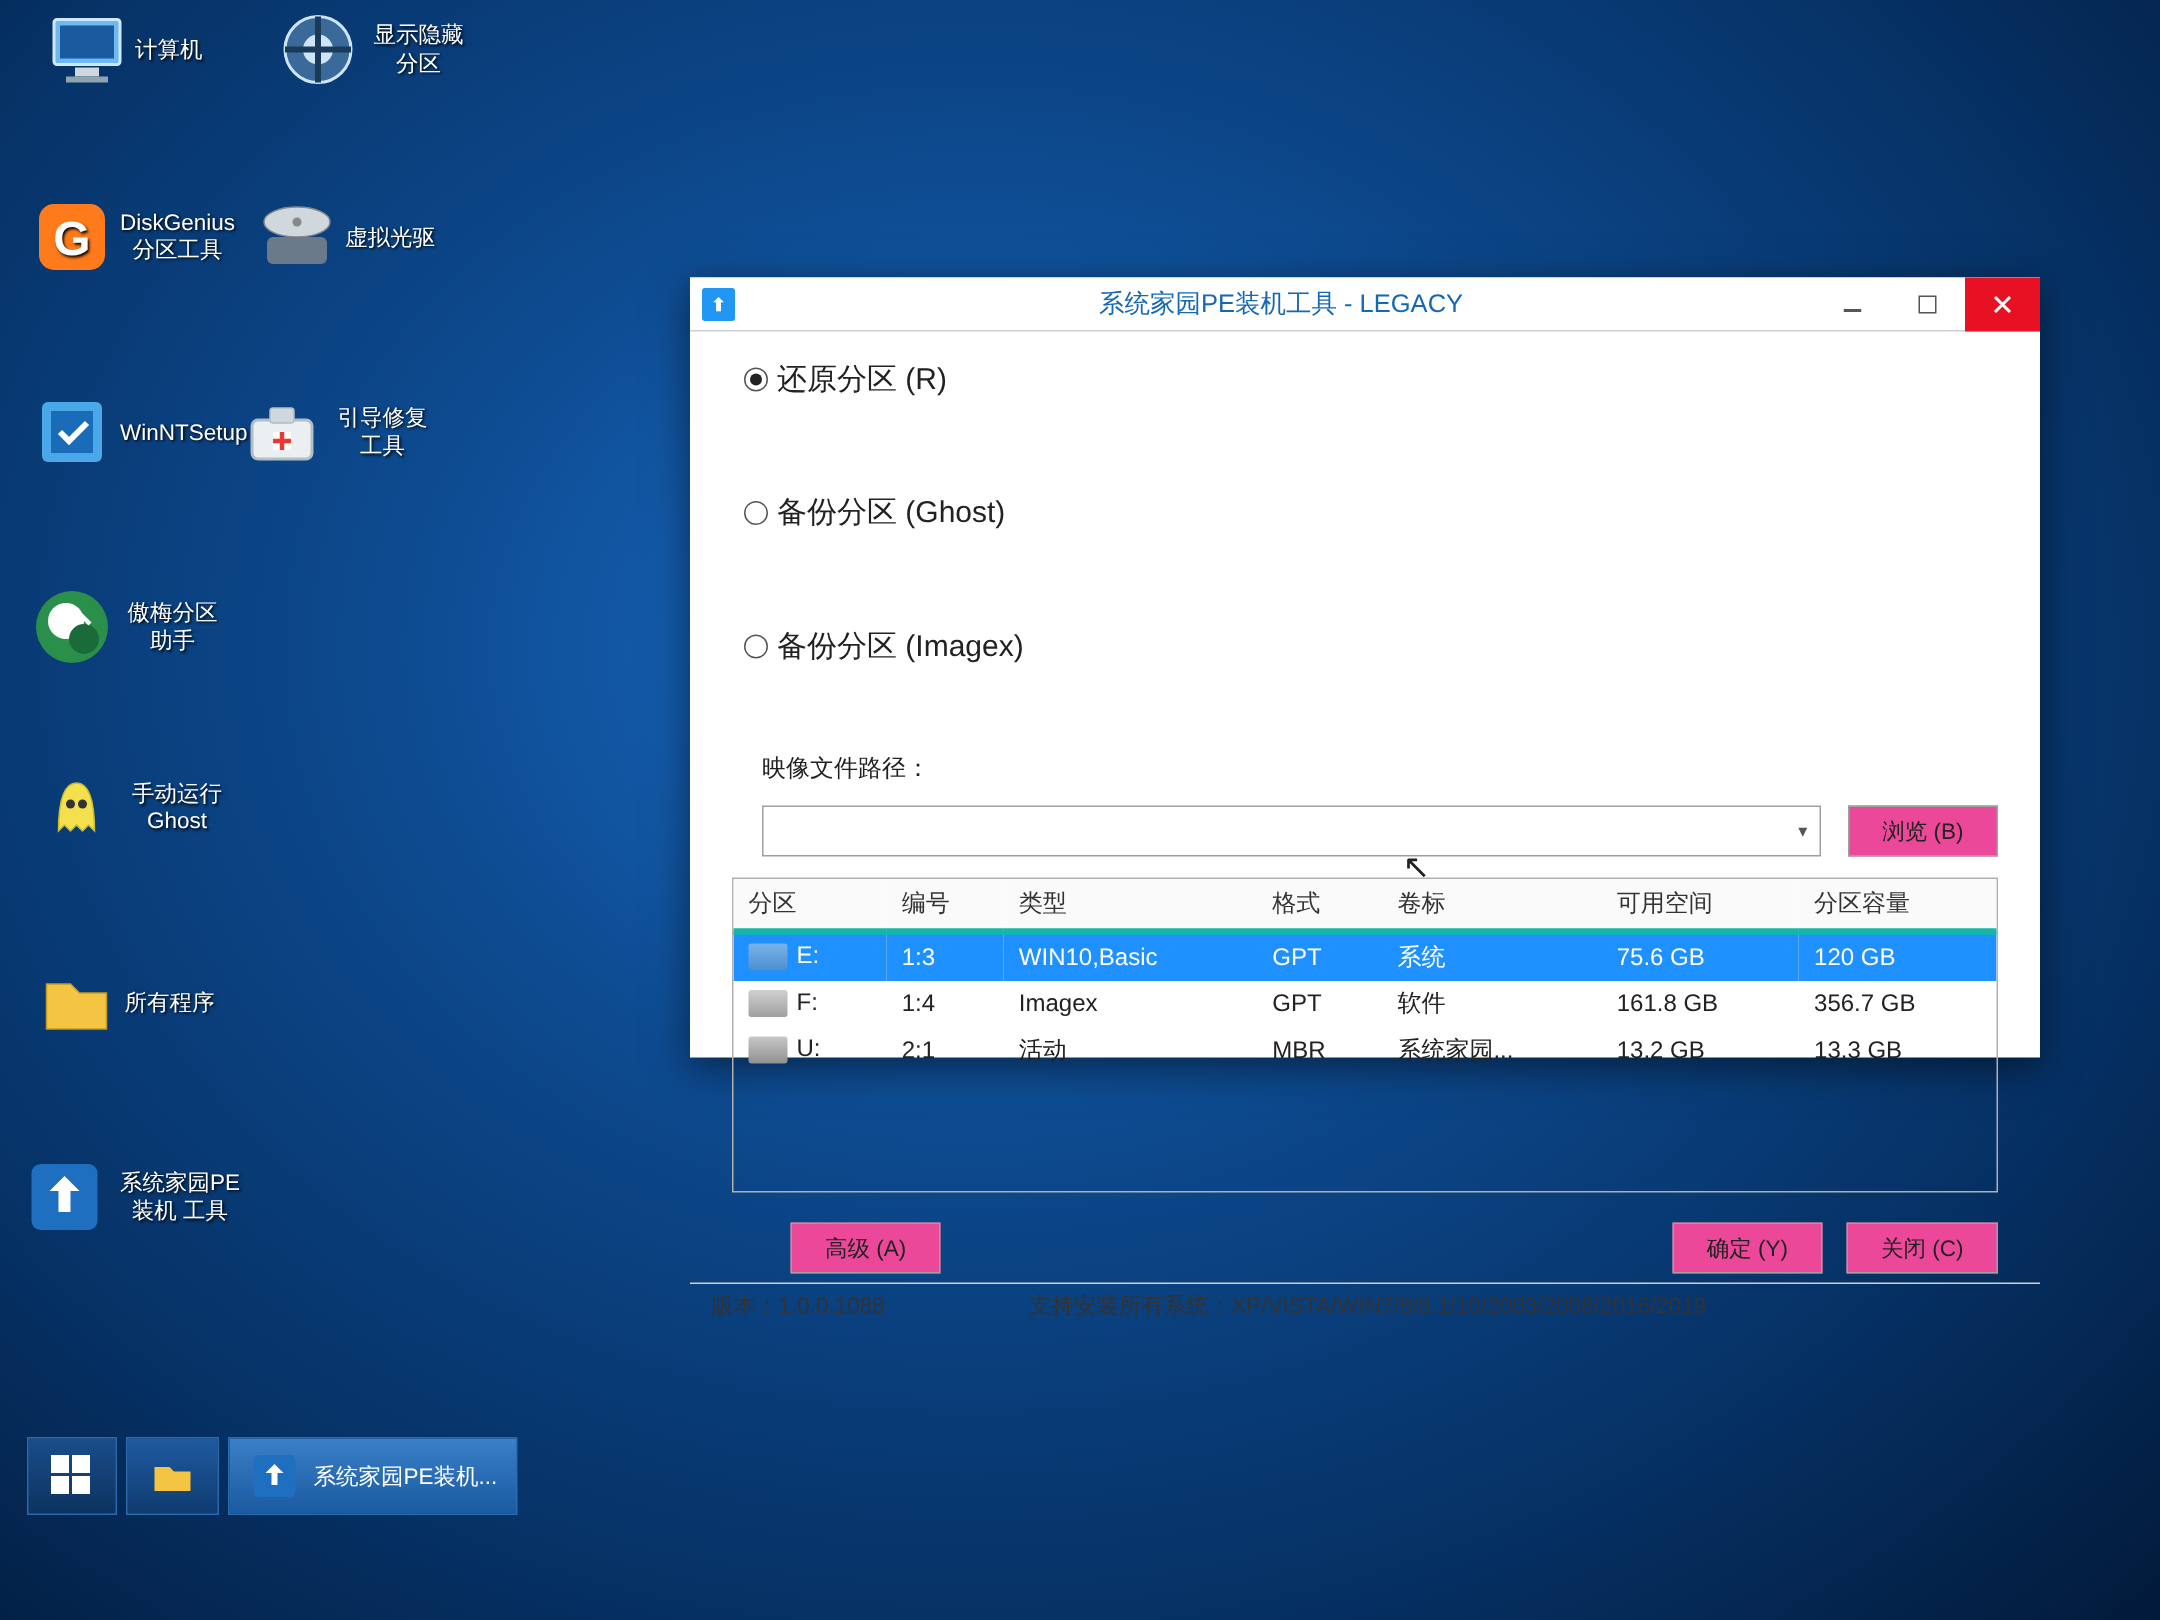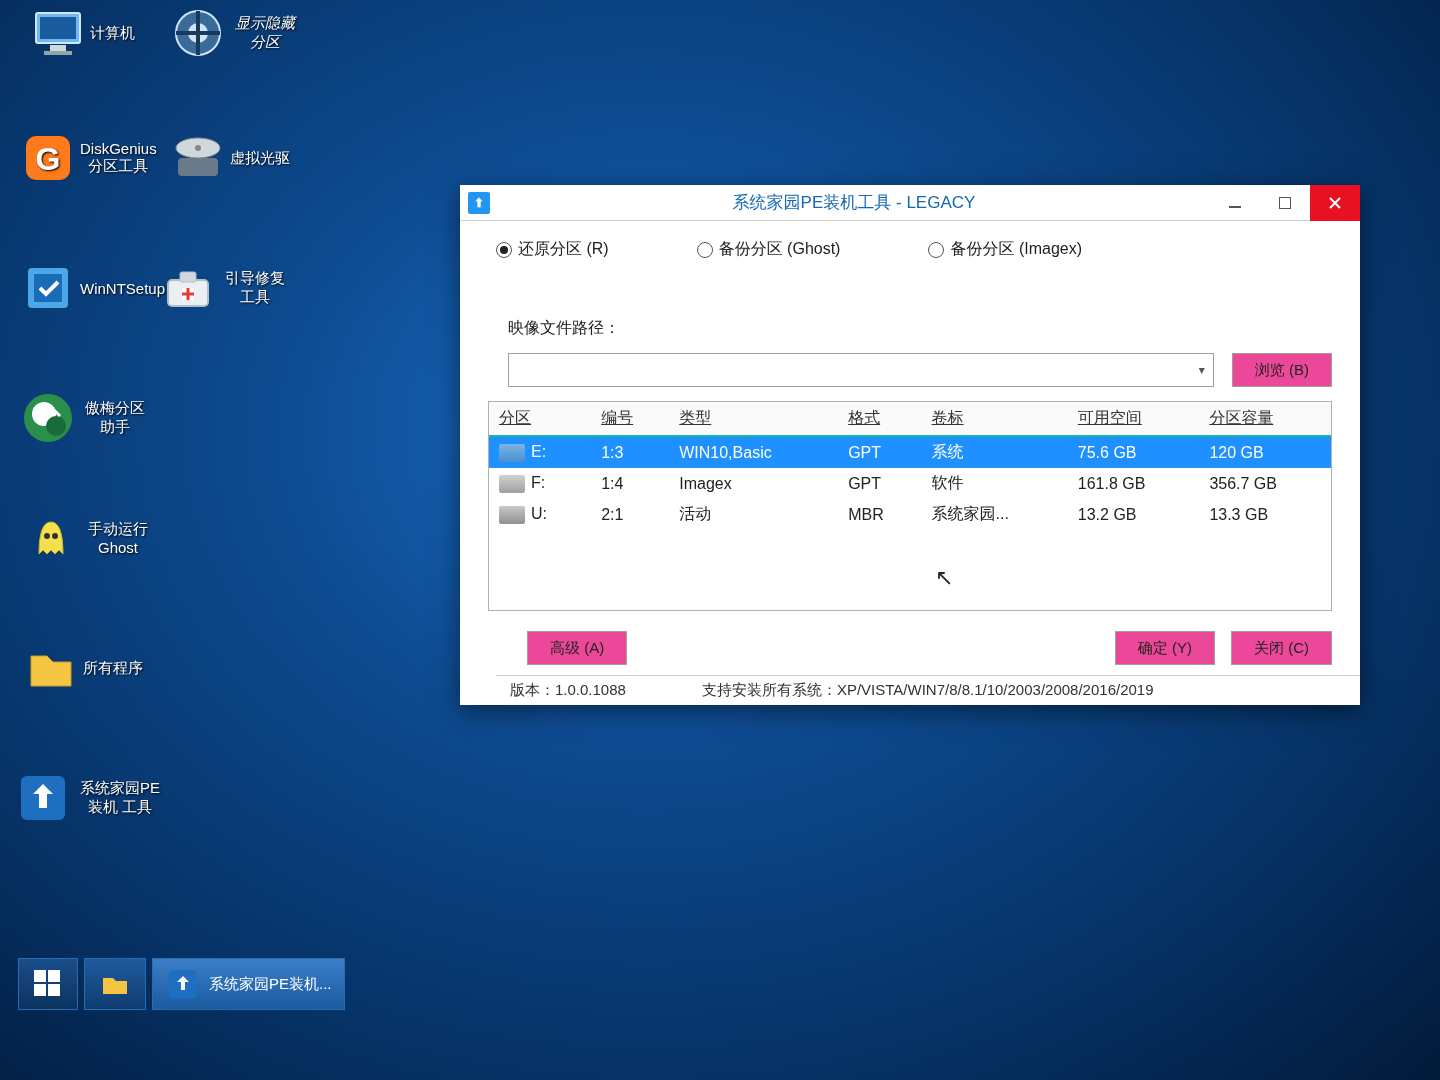--- a/index.html
+++ b/index.html
@@ -12,21 +12,21 @@
   
   .desktop-icon {
     position: absolute; width: 130px; text-align: center;
     display: flex; flex-direction: row; align-items: center; gap: 4px;
     cursor: pointer; font-size: 15px; text-shadow: 1px 1px 2px #000;
   }
   .desktop-icon .glyph {
     width: 56px; height: 56px; display: flex; align-items: center; justify-content: center;
   }
   .icon-computer { top: 5px; left: 30px; }
-  .icon-showhidden { top: 5px; left: 170px; font-style: italic; }
+  .icon-showhidden { top: 5px; left: 184px; }
   .icon-diskgenius { top: 130px; left: 20px; }
   .icon-virtualcd { top: 130px; left: 170px; }
   .icon-winnt { top: 260px; left: 20px; }
   .icon-bootrepair { top: 260px; left: 160px; }
   .icon-aomei { top: 390px; left: 20px; }
   .icon-ghost { top: 510px; left: 23px; }
   .icon-allprograms { top: 640px; left: 23px; }
   .icon-petool { top: 770px; left: 15px; width:150px; }
   
   .taskbar {
@@ -55,21 +55,21 @@
     display: flex; align-items: center; position: relative;
   }
   .title-icon { width:22px; height:22px; margin:0 8px; background:#2196f3; border-radius:2px; display:flex;align-items:center;justify-content:center;color:#fff;font-size:12px;font-weight:bold;}
   .title-text { flex: 1; text-align: center; color: #1568b3; font-size: 17px; }
   .win-controls { display:flex; }
   .wc-btn { width:50px; height:36px; display:flex;align-items:center;justify-content:center; cursor:pointer; }
   .wc-btn.close { background:#e81123; color:#fff; }
   .wc-btn.min,.wc-btn.max { color:#555; }
   
   .win-body { flex:1; padding: 18px 28px 6px 28px; display:flex; flex-direction:column; gap:14px; }
-  .radio-row { display:flex; gap:88px; font-size:16px; color:#222; padding-left:8px; }
+  .radio-row { display:flex; gap:62px; font-size:20px; color:#222; padding-left:8px;flex-direction:column; }
   .radio-opt { display:flex; align-items:center; gap:6px; cursor:pointer; }
   .radio-dot {
     width:16px; height:16px; border:1.5px solid #555; border-radius:50%;
     display:flex; align-items:center; justify-content:center;
   }
   .radio-dot.checked::after { content:""; width:8px; height:8px; background:#222; border-radius:50%; }
   .path-row { display:flex; align-items:center; gap:18px; padding-left:20px; }
   .path-label { font-size:16px; color:#222;margin-top:44px; }
   .path-row2 { display:flex; align-items:center; gap:18px; padding-left:20px; }
   .path-select {
@@ -80,34 +80,34 @@
   .btn {
     height:34px; padding:0 22px; border:1px solid #a0a0a0; background:#ec4899;
     display:flex; align-items:center; justify-content:center; cursor:pointer;
     font-size:15px; color:#222;
   }
   
   .table-wrap { border:1px solid #b0b0b0; height:210px; overflow:hidden; }
   table { width:100%; border-collapse: collapse; font-size:16px; }
   th {
     text-align:left; padding:6px 10px; font-weight:normal; color:#333;
-    border-bottom:2px solid #14b8a6; background:#fafafa;text-decoration:underline;
+    border-bottom:4px solid #14b8a6; background:#fafafa;
   }
   td { padding:5px 10px; color:#222; }
   tr.selected td { background:#1e90ff; color:#fff; }
   .drive-icon { display:inline-block; width:26px; height:18px; background:linear-gradient(#7bb3e8,#4a8fd0); border-radius:2px; margin-right:6px; vertical-align:middle; }
   .drive-icon.gray { background:linear-gradient(#d0d0d0,#a0a0a0); }
   .drive-icon.usb { background:linear-gradient(#c8c8c8,#909090); }
   
   .bottom-row { display:flex; align-items:center; gap:16px; margin-top:6px;padding-left:39px; }
   .bottom-row .spacer { flex:1; }
   
   .statusbar {
     height:30px; border-top:1px solid #d0d0d0; display:flex; align-items:center;
-    padding:11px 14px; font-size:15px; color:#333; gap:16px;margin-left:36px;
+    padding:11px 14px; font-size:15px; color:#333; gap:36px;
   }
   .statusbar .support { flex:1; text-align:left; margin-left:60px; white-space:nowrap; overflow:hidden; }
   
   .cursor-arrow {
     position:absolute; top:565px; left:935px; font-size:22px; color:#222; pointer-events:none;
   }
 </style>
 </head>
 <body>
 

